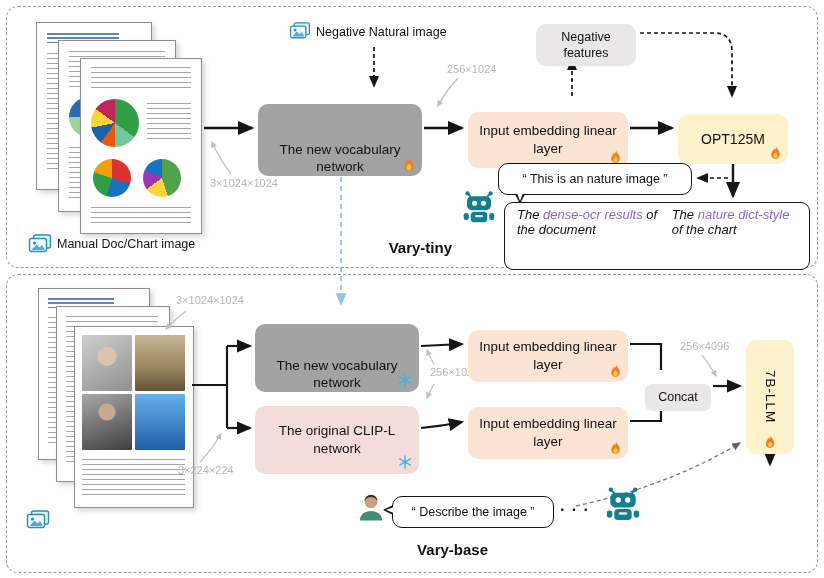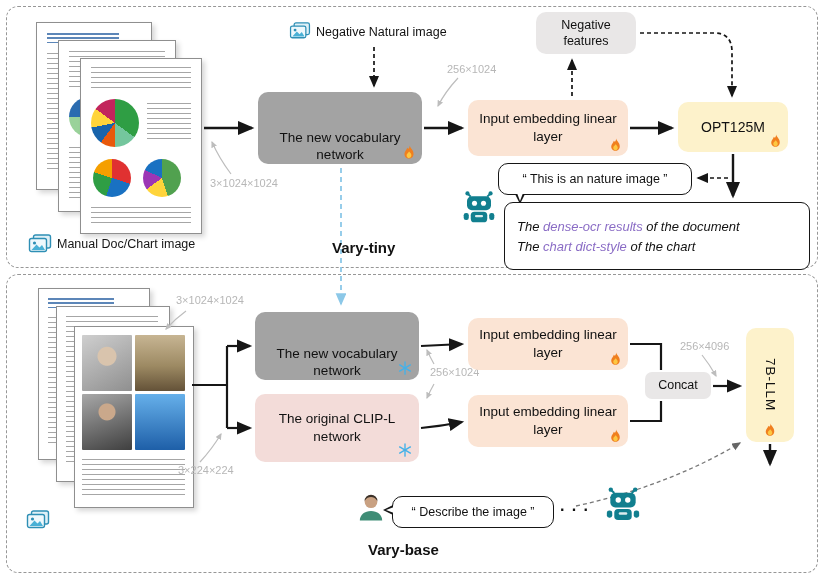--- a/index.html
+++ b/index.html
@@ -1,46 +1,46 @@
 <!DOCTYPE html>
 <html><head>
 <meta charset="utf-8">
 <style>
   html,body{margin:0;padding:0;background:#fff;}
   #canvas{position:relative;width:824px;height:578px;background:#fff;overflow:hidden;
           font-family:"Liberation Sans","DejaVu Sans",sans-serif;color:#111;}
   .panel{position:absolute;border:1.6px dashed #979797;border-radius:12px;}
   .box{position:absolute;display:flex;align-items:center;justify-content:center;text-align:center;
-       border-radius:10px;font-size:13.5px;line-height:1.3;}
+       border-radius:10px;font-size:13.5px;line-height:1.3;margin-top:12px;}
   .box .box-label{padding:0 8px;}
   .blue{background:#a3a3a3;align-items:flex-end;}
   .peach{background:#fbe4d4;}
   .yellow{background:#fdf2cb;}
   .pink{background:#f3dcd9;}
   .grayb{background:#e9e7e7;font-size:12.5px;}
   .corner-icon{position:absolute;right:5px;bottom:3px;line-height:0;}
   .bottom-center-icon{position:absolute;left:50%;bottom:4px;transform:translateX(-50%);line-height:0;}
   .lbl{position:absolute;white-space:nowrap;text-align:center;}
   .dim{color:#b7b7b7;font-size:11px;}
   .cap{font-size:12.5px;color:#161616;}
-  .panel-title{position:absolute;font-weight:bold;font-size:15px;text-align:left;}
+  .panel-title{position:absolute;font-weight:bold;font-size:15px;text-align:right;}
   .bubble{position:absolute;background:#fff;border:1.4px solid #161616;border-radius:10px;
           display:flex;align-items:center;justify-content:center;font-size:12.5px;text-align:center;}
   .tail-l::before{content:"";position:absolute;left:-10px;top:8px;width:0;height:0;
           border-top:5px solid transparent;border-bottom:5px solid transparent;border-right:10px solid #161616;}
   .tail-l::after{content:"";position:absolute;left:-7px;top:9.5px;width:0;height:0;
           border-top:3.5px solid transparent;border-bottom:3.5px solid transparent;border-right:8px solid #fff;}
   .conv.tail-l::before{top:24px;}
   .conv.tail-l::after{top:25.5px;}
   .tail-bl::before{content:"";position:absolute;left:16px;bottom:-10px;width:0;height:0;
           border-left:5px solid transparent;border-right:5px solid transparent;border-top:10px solid #161616;}
   .tail-bl::after{content:"";position:absolute;left:17.5px;bottom:-7px;width:0;height:0;
           border-left:3.5px solid transparent;border-right:3.5px solid transparent;border-top:8px solid #fff;}
   .out-box{position:absolute;background:#fff;border:1.5px solid #161616;border-radius:9px;
-          font-style:italic;font-size:13px;display:flex;flex-direction:column;justify-content:center;
+          font-style:italic;font-size:13px;display:flex;flex-direction:row;justify-content:center;
           padding:4px 12px;gap:5px;}
   .hl{color:#8a6cc5;}
   .conv-hl{display:block;color:#8a6cc5;}
   .icon{position:absolute;line-height:0;}
   .page{position:absolute;background:#fff;border:1px solid #8f8f8f;box-shadow:3px 3px 5px rgba(0,0,0,.16);}
   .tl{position:absolute;background:repeating-linear-gradient(to bottom,#a6a6a6 0 1.4px,transparent 1.4px 5px);}
   .tlb{position:absolute;background:repeating-linear-gradient(to bottom,#5c86b8 0 1.6px,transparent 1.6px 4.4px);}
   .pie{position:absolute;border-radius:50%;}
   .bars{position:absolute;display:flex;align-items:flex-end;gap:3px;}
   .bar{width:8px;background:#9b7fc4;}
@@ -214,21 +214,21 @@
         <rect x="18.8" y="15.4" width="3.4" height="4.6" rx="1.5" fill="#117f8f"></rect>
         <rect x="9.3" y="16.6" width="5.4" height="1.6" rx="0.8" fill="#fff" opacity="0.85"></rect>
       </svg>
   </span>
 
   <div class="out-box" style="left:504px;top:202px;width:280px;height:58px;">
     <div>
       <span>The </span><span class="hl">dense-ocr results</span><span> of the document</span>
     </div>
     <div>
-      <span>The </span><span class="hl">chart dict-style</span><span> of the chart</span>
+      <span>The </span><span class="hl">nature dict-style</span><span> of the chart</span>
     </div>
   </div>
 
   <div class="panel-title" style="left:332px;top:239px;width:120px;">Vary-tiny</div>
 
   <span class="icon" style="left:26px;top:510px;">
     <svg width="24" height="20" viewBox="0 0 24 20">
         <rect x="5.5" y="1" width="17" height="13" rx="2" fill="#dff0f7" stroke="#2e8fb5" stroke-width="1.4"></rect>
         <rect x="1.5" y="4.5" width="17" height="13" rx="2" fill="#eef8fc" stroke="#2e8fb5" stroke-width="1.4"></rect>
         <circle cx="6.5" cy="9" r="1.6" fill="#2e8fb5"></circle>

